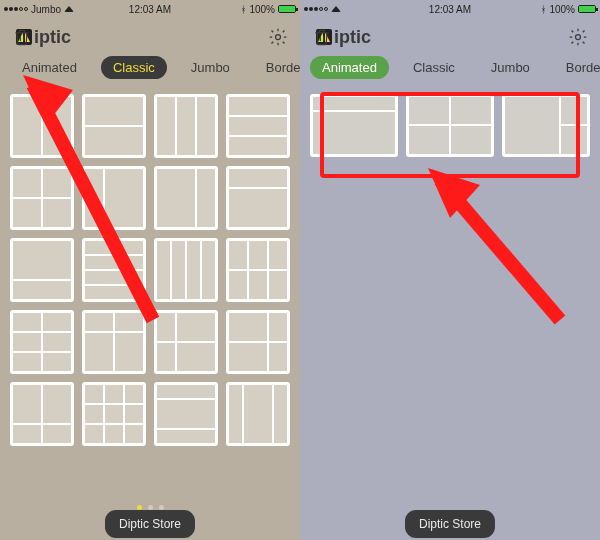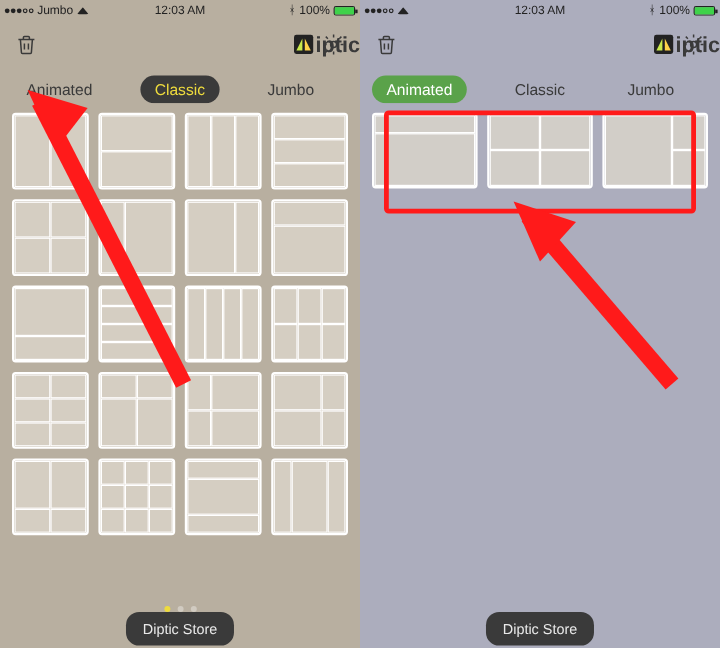--- a/index.html
+++ b/index.html
@@ -90,21 +90,21 @@
     align-items: center;
     justify-content: space-between;
     padding: 0 10px;
     position: relative;
     z-index: 5;
   }
   .brand {
     position: absolute;
     left: 16px; right: 0;
     display: flex;
-    justify-content: flex-end;
+    justify-content: flex-start;
     align-items: center;
     gap: 2px;
     font-weight: 600;
     font-size: 18px;
     color: #3a3a3a;
     pointer-events: none;
   }
   .brand .logo {
     width: 16px; height: 16px;
     display: inline-block;
@@ -138,22 +138,22 @@
     color: #3a3a3a;
     cursor: pointer;
     position: relative;
     z-index: 6;
   }
   .icon-btn svg { width: 20px; height: 20px; stroke: #3a3a3a; fill: none; stroke-width: 1.5; }
   
   .tabs {
     height: 30px;
     display: flex;
-    align-items: flex-end;
-    gap: 28px;
+    align-items: flex-start;
+    gap: 12px;
     padding: 0 10px;
     font-size: 13px;
     color: #3a3a3a;
     overflow: hidden;
     white-space: nowrap;
     position: relative;
     z-index: 5;
   }
   .tab {
     padding: 4px 12px;

